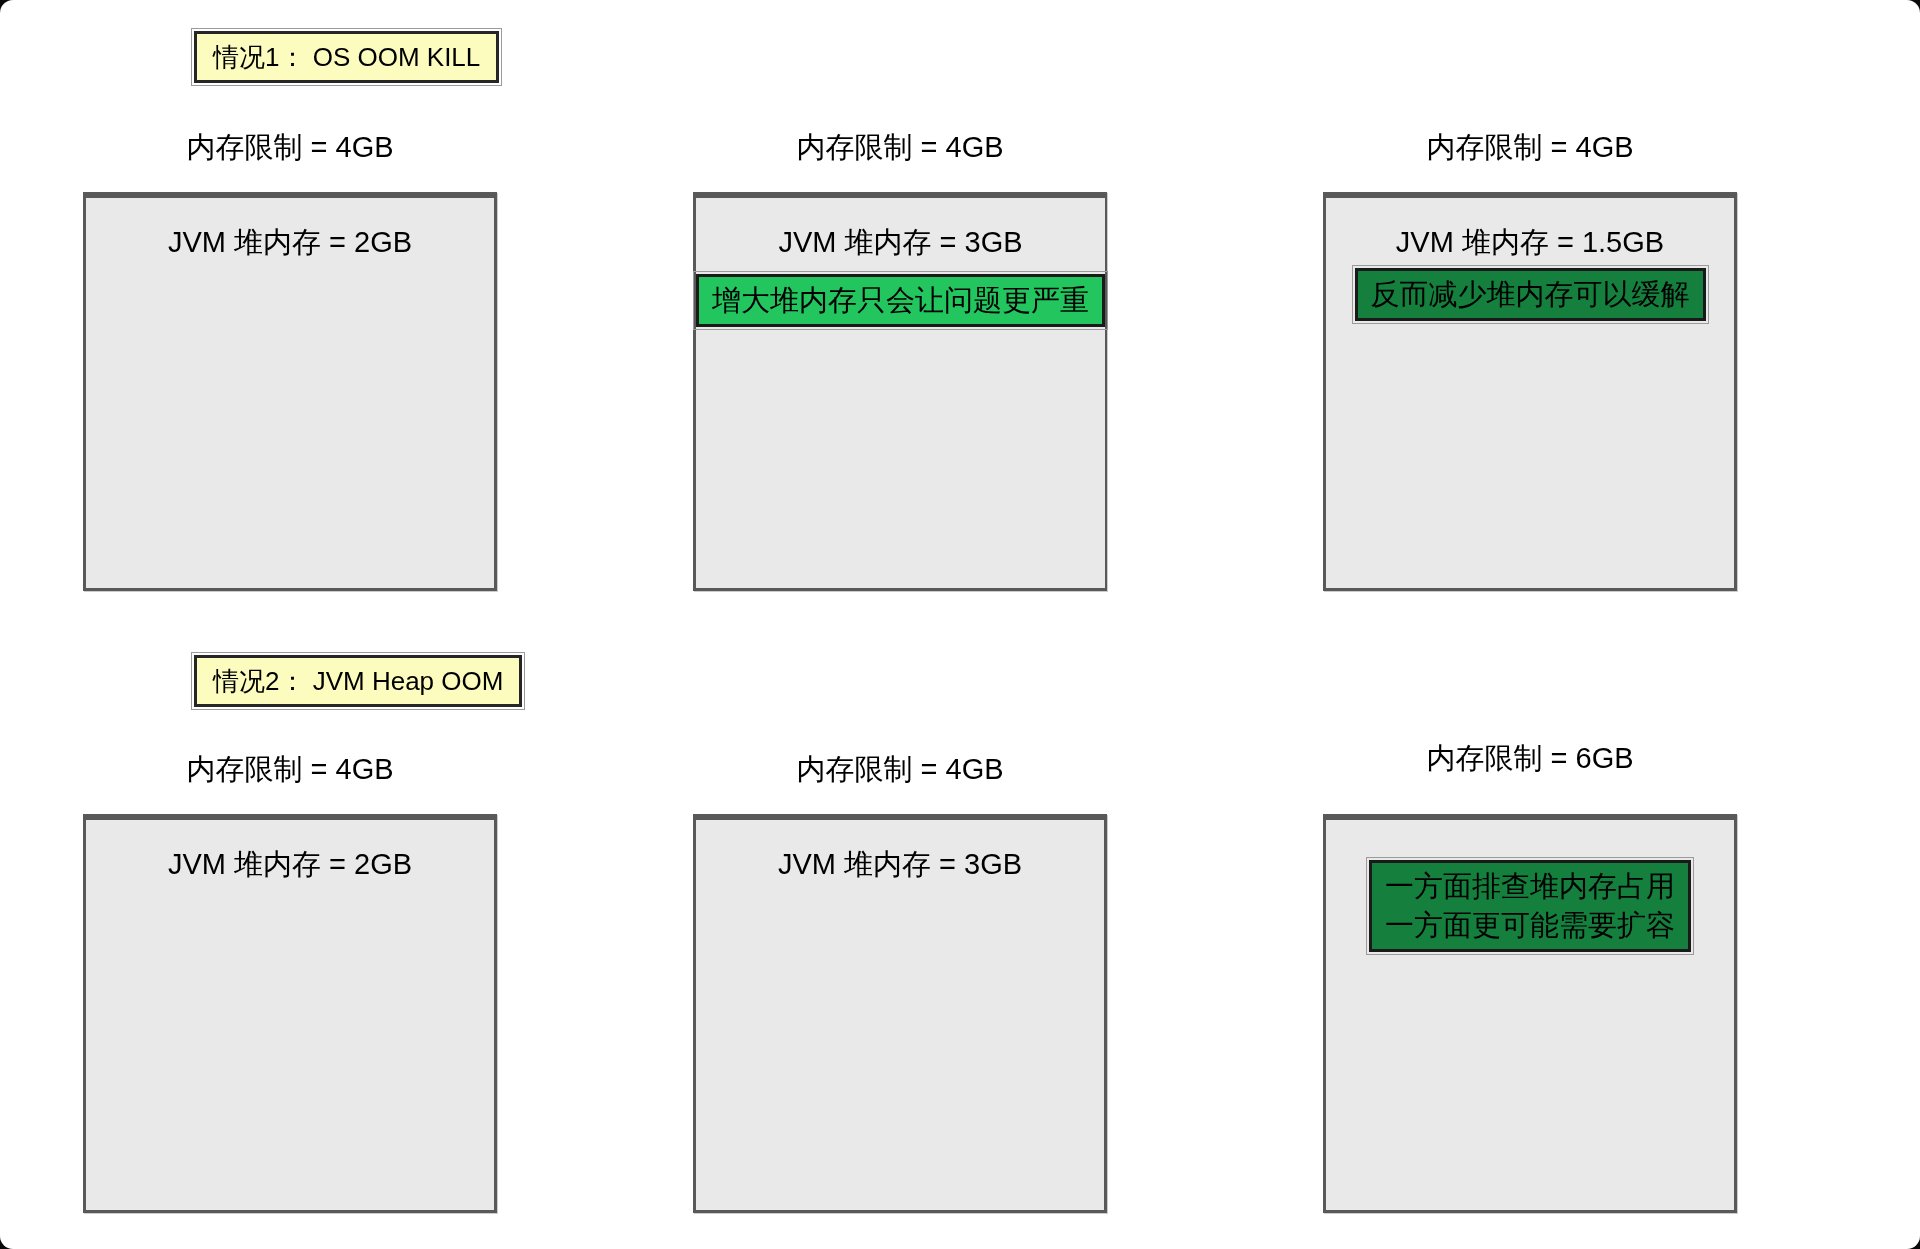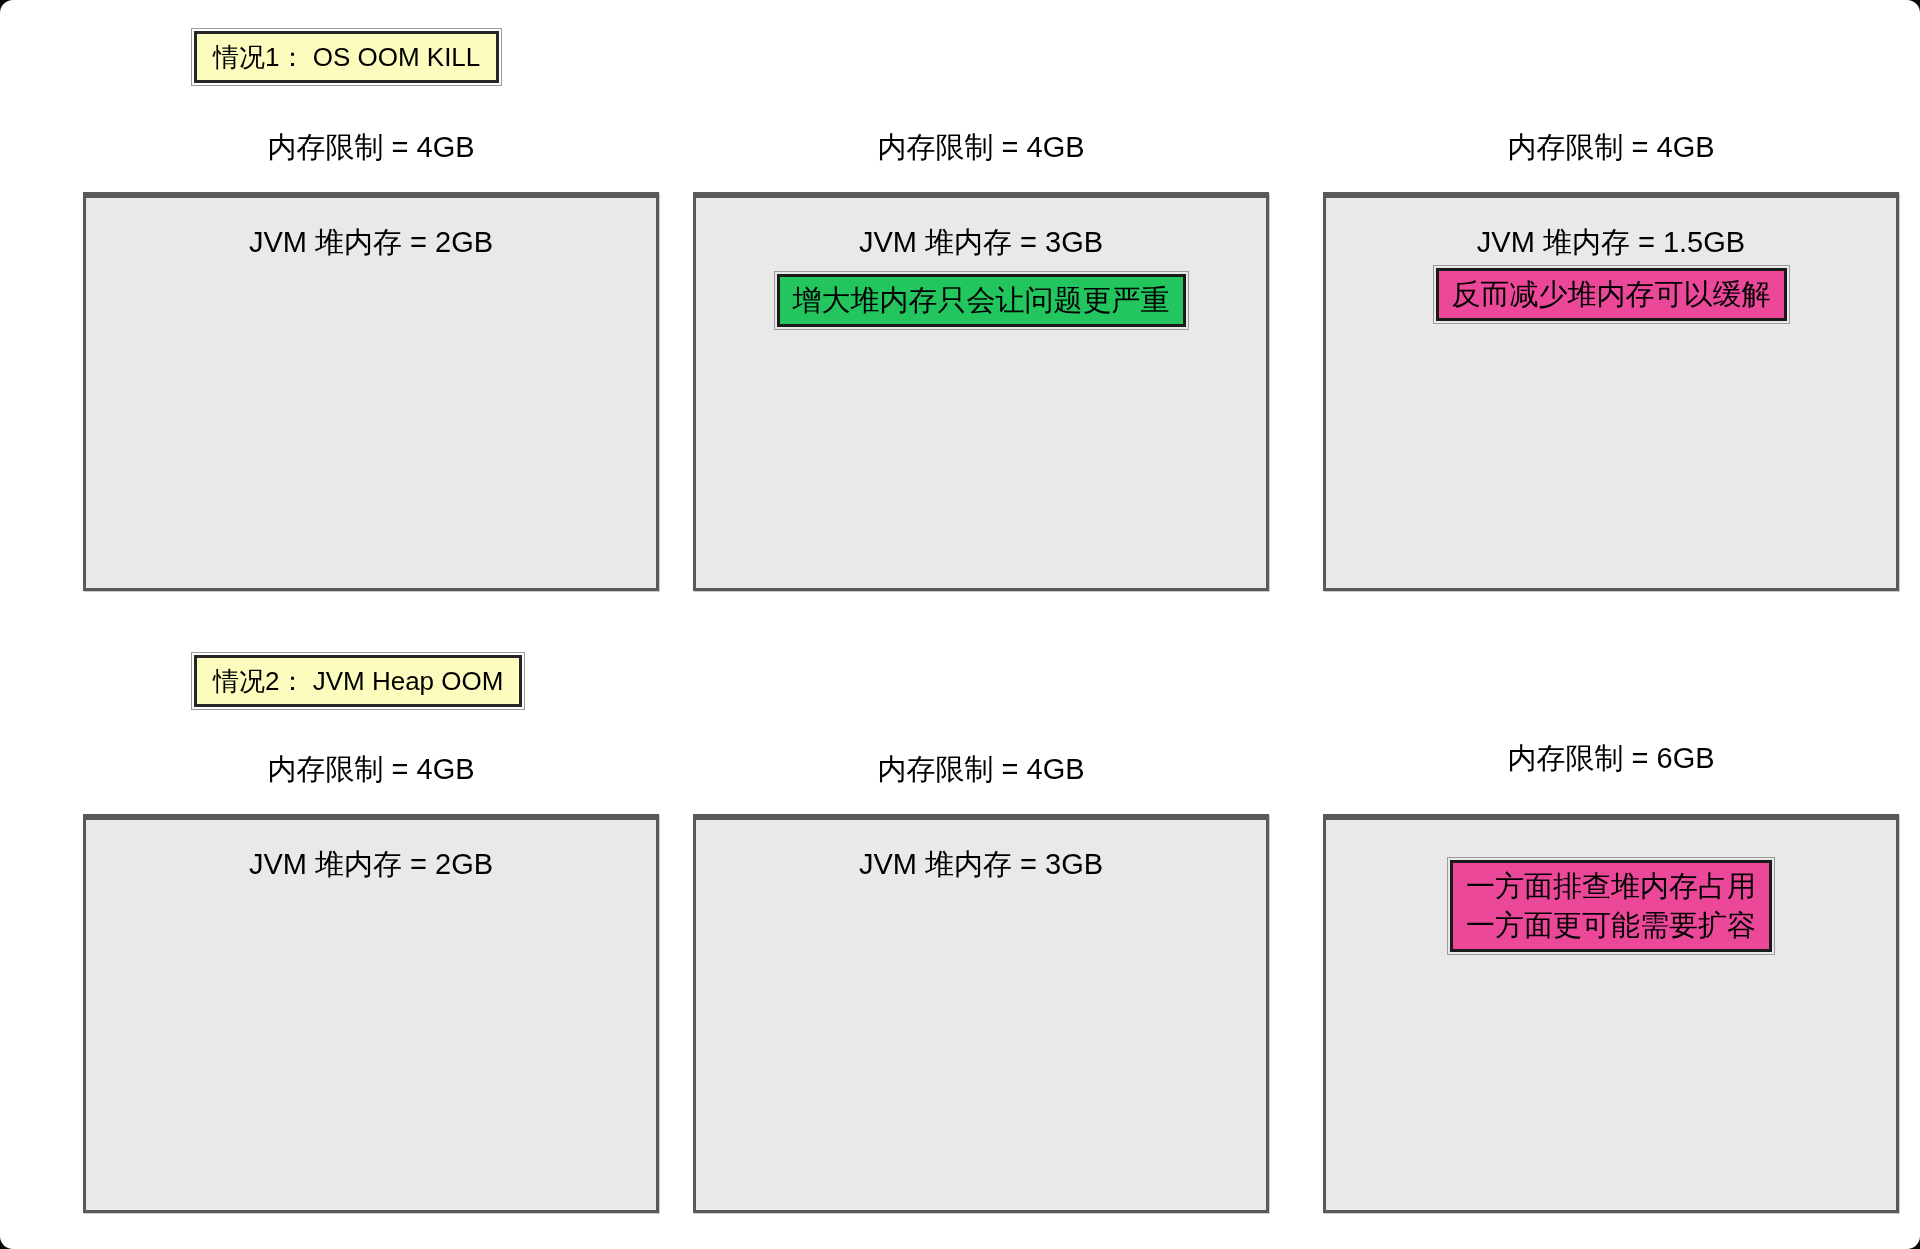--- a/index.html
+++ b/index.html
@@ -28,21 +28,21 @@
     outline-offset: 2px;
     font-size: 26px;
     line-height: 38px;
     padding: 4px 16px;
     white-space: nowrap;
   }
   .label1 { left: 194px; top: 31px; }
   .label2 { left: 194px; top: 655px; }
 
   
-  .diagram { position: absolute; width: 576px; }
+  .diagram { position: absolute; width: 414px; }
   .d1 { left: 83px;   top: 130px; }
   .d2 { left: 693px;  top: 130px; }
   .d3 { left: 1323px; top: 130px; }
   .d4 { left: 83px;   top: 752px; }
   .d5 { left: 693px;  top: 752px; }
   .d6 { left: 1323px; top: 752px; }
 
   .mem-title {
     height: 34px;
     line-height: 34px;
@@ -85,21 +85,21 @@
     margin-top: 14px;
     border: 3px solid #1a1a1a;
     outline: 1px solid #9b9b9b;
     outline-offset: 2px;
     padding: 4px 13px;
     font-size: 29px;
     line-height: 39px;
     white-space: nowrap;
   }
   .note.warning  { background: #22c55e; text-align: right; }
-  .note.positive { background: #ec4899; }
+  .note.positive { background: #15803d; }
   .d3 .note { margin-top: 8px; }
 </style>
 </head>
 <body>
 
 <div class="screen">
 
   <div class="case-label label1">情况1： OS OOM KILL</div>
 
   <section class="diagram d1">

